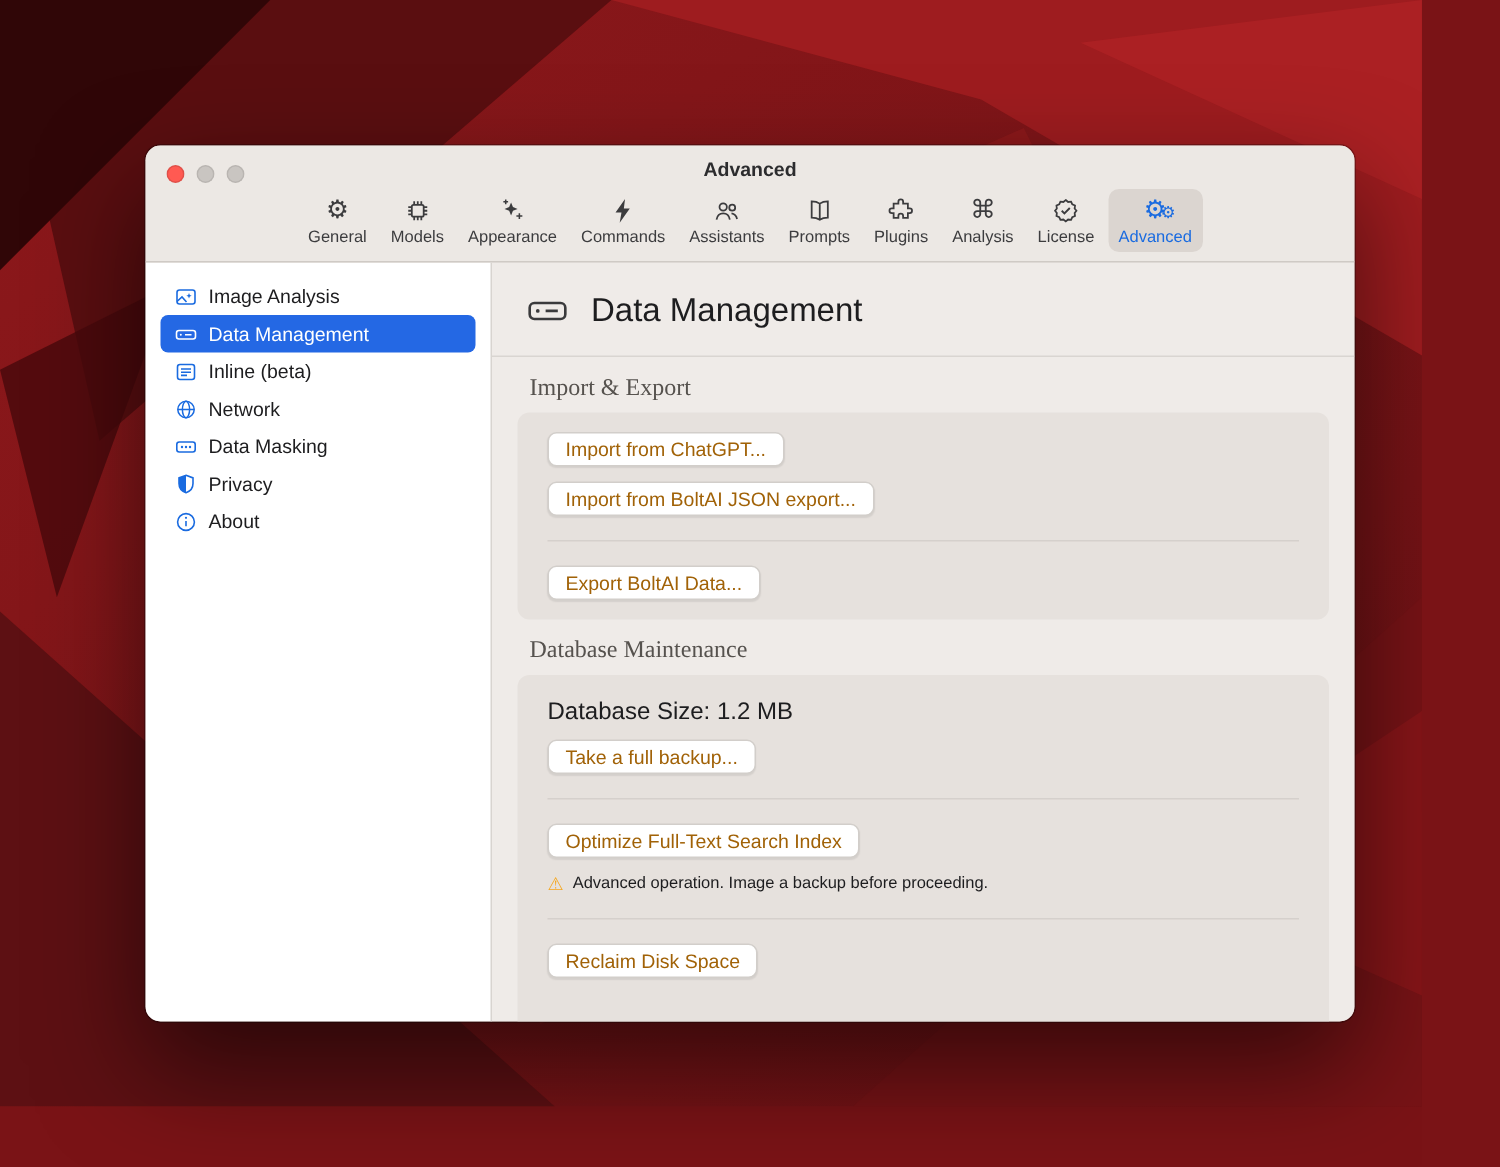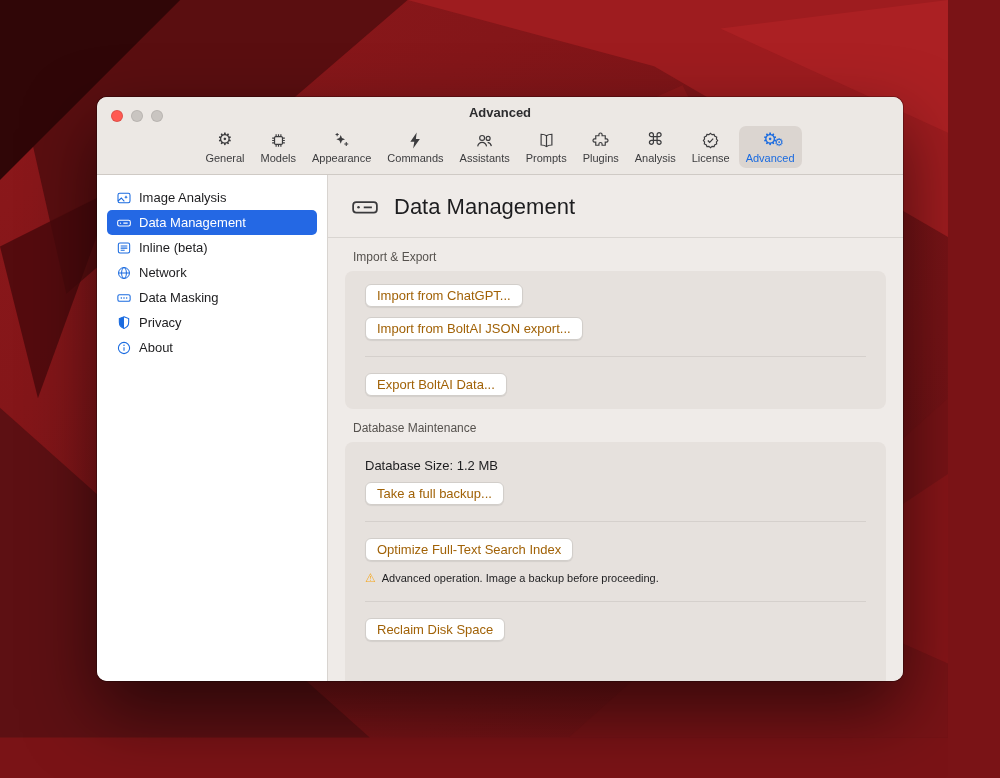--- a/index.html
+++ b/index.html
@@ -44,33 +44,33 @@
   .sb-item.selected .sb-icon { color:#ffffff; }
 
   
   .content { flex:1; background:#efebe8; overflow:hidden; display:flex; flex-direction:column; }
   .content-header { display:flex; align-items:center; gap:14px; padding:17px 24px 15px 22px; border-bottom:1px solid #d9d5d1; }
   .content-header .hdr-icon { color:#3a3a3c; display:flex; }
   .content-header .hdr-icon svg { width:30px; height:30px; }
   .content-title { font-size:22px; font-weight:500; color:#1d1d1f; }
 
   .sections { padding:0 17px; }
-  .section-label { font-size:12px; color:#56524e; margin:12px 8px 7px; }
+  .section-label { font-size:16px; color:#56524e; margin:12px 8px 7px;font-family:Liberation Serif, serif; }
   .group-box { background:#e6e1dd; border-radius:8px; padding:13px 20px; }
   .group-box.tall { padding-bottom:46px; }
 
   .btn {
     display:inline-block; background:#ffffff; border:1px solid #d2cecA; border-radius:6px;
     padding:3px 11px; font-size:13px; color:#a16207; font-family:inherit;
     box-shadow:0 1px 1px rgba(0,0,0,.08); cursor:default;
   }
   .btn-row { margin-bottom:10px; }
   .btn-row:last-child { margin-bottom:0;text-decoration:underline; }
   .group-divider { border:none; border-top:1px solid #d5d0cc; margin:16px 0; }
-  .db-size { font-size:13px; color:#1d1d1f; margin-bottom:9px; padding-top:3px; }
+  .db-size { font-size:16px; color:#1d1d1f; margin-bottom:9px; padding-top:3px; }
   .warning-row { display:flex; align-items:center; gap:6px; font-size:11px; color:#1d1d1f; margin-top:9px; }
   .warn-glyph { color:#f5a71f; font-size:12px; }
 </style>
 </head>
 <body>
 
 <div class="desktop">
 
   <svg class="wallpaper" viewBox="0 0 1000 778" preserveAspectRatio="none">
     <defs>

